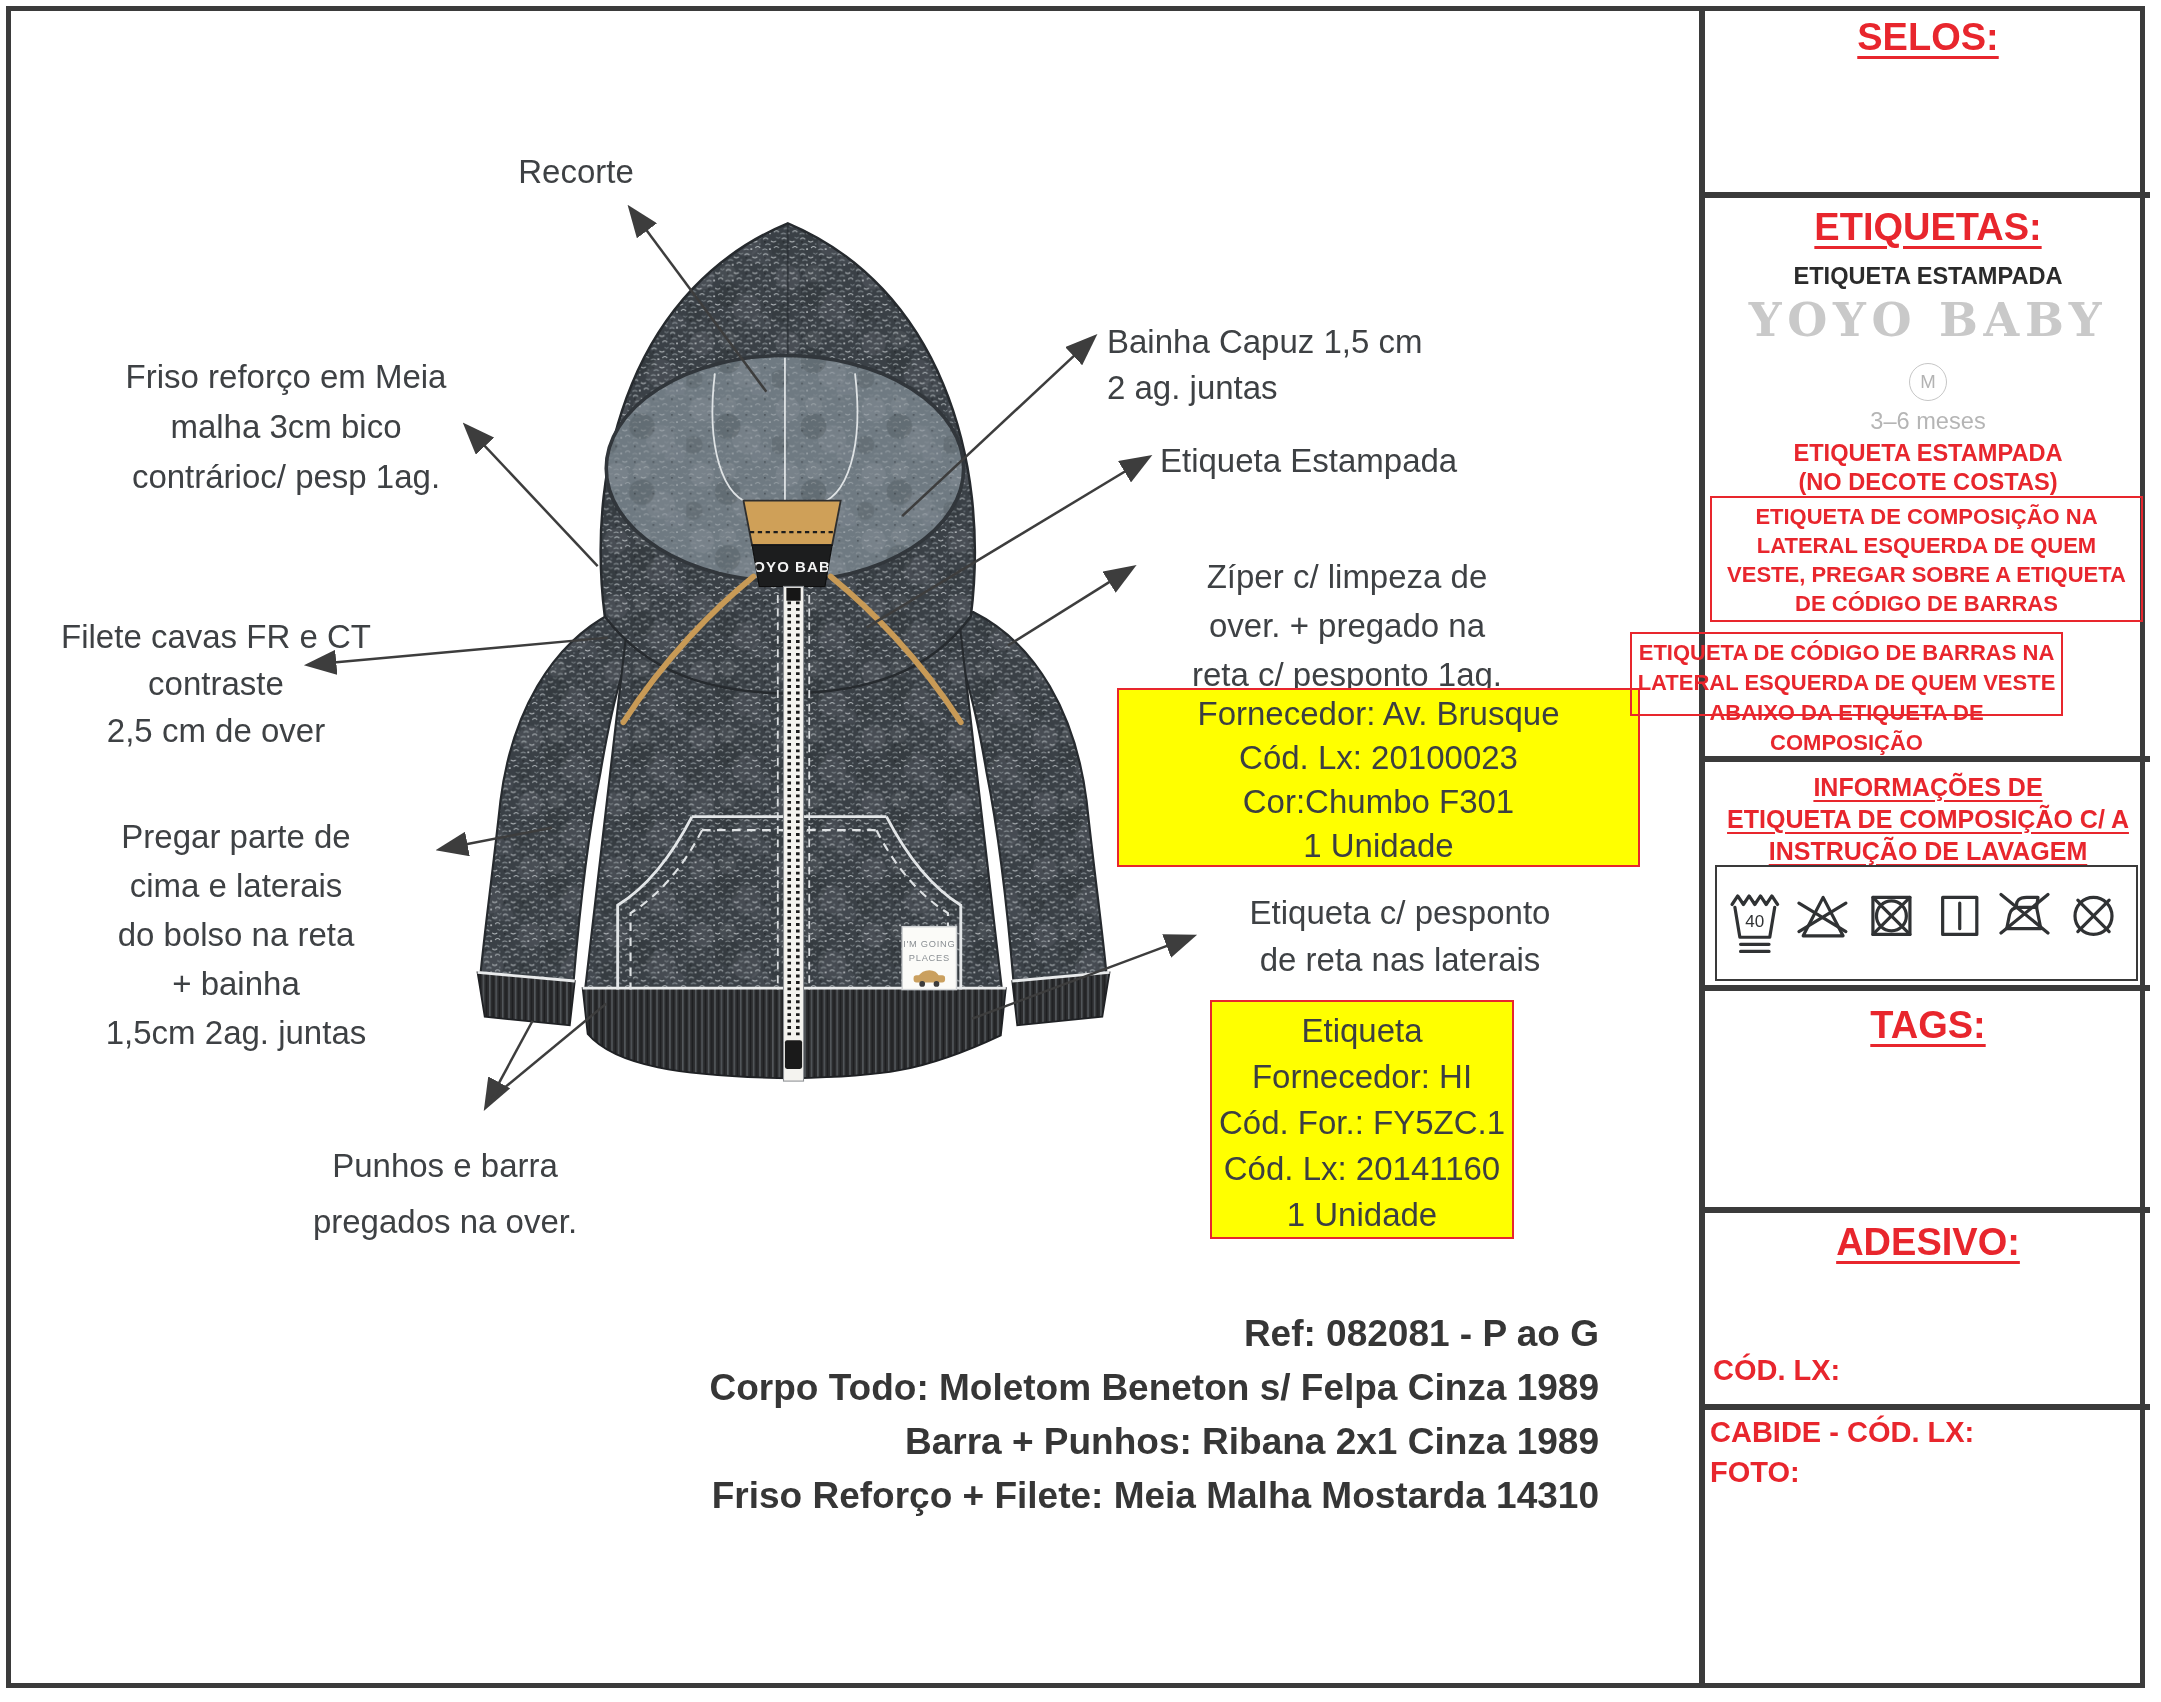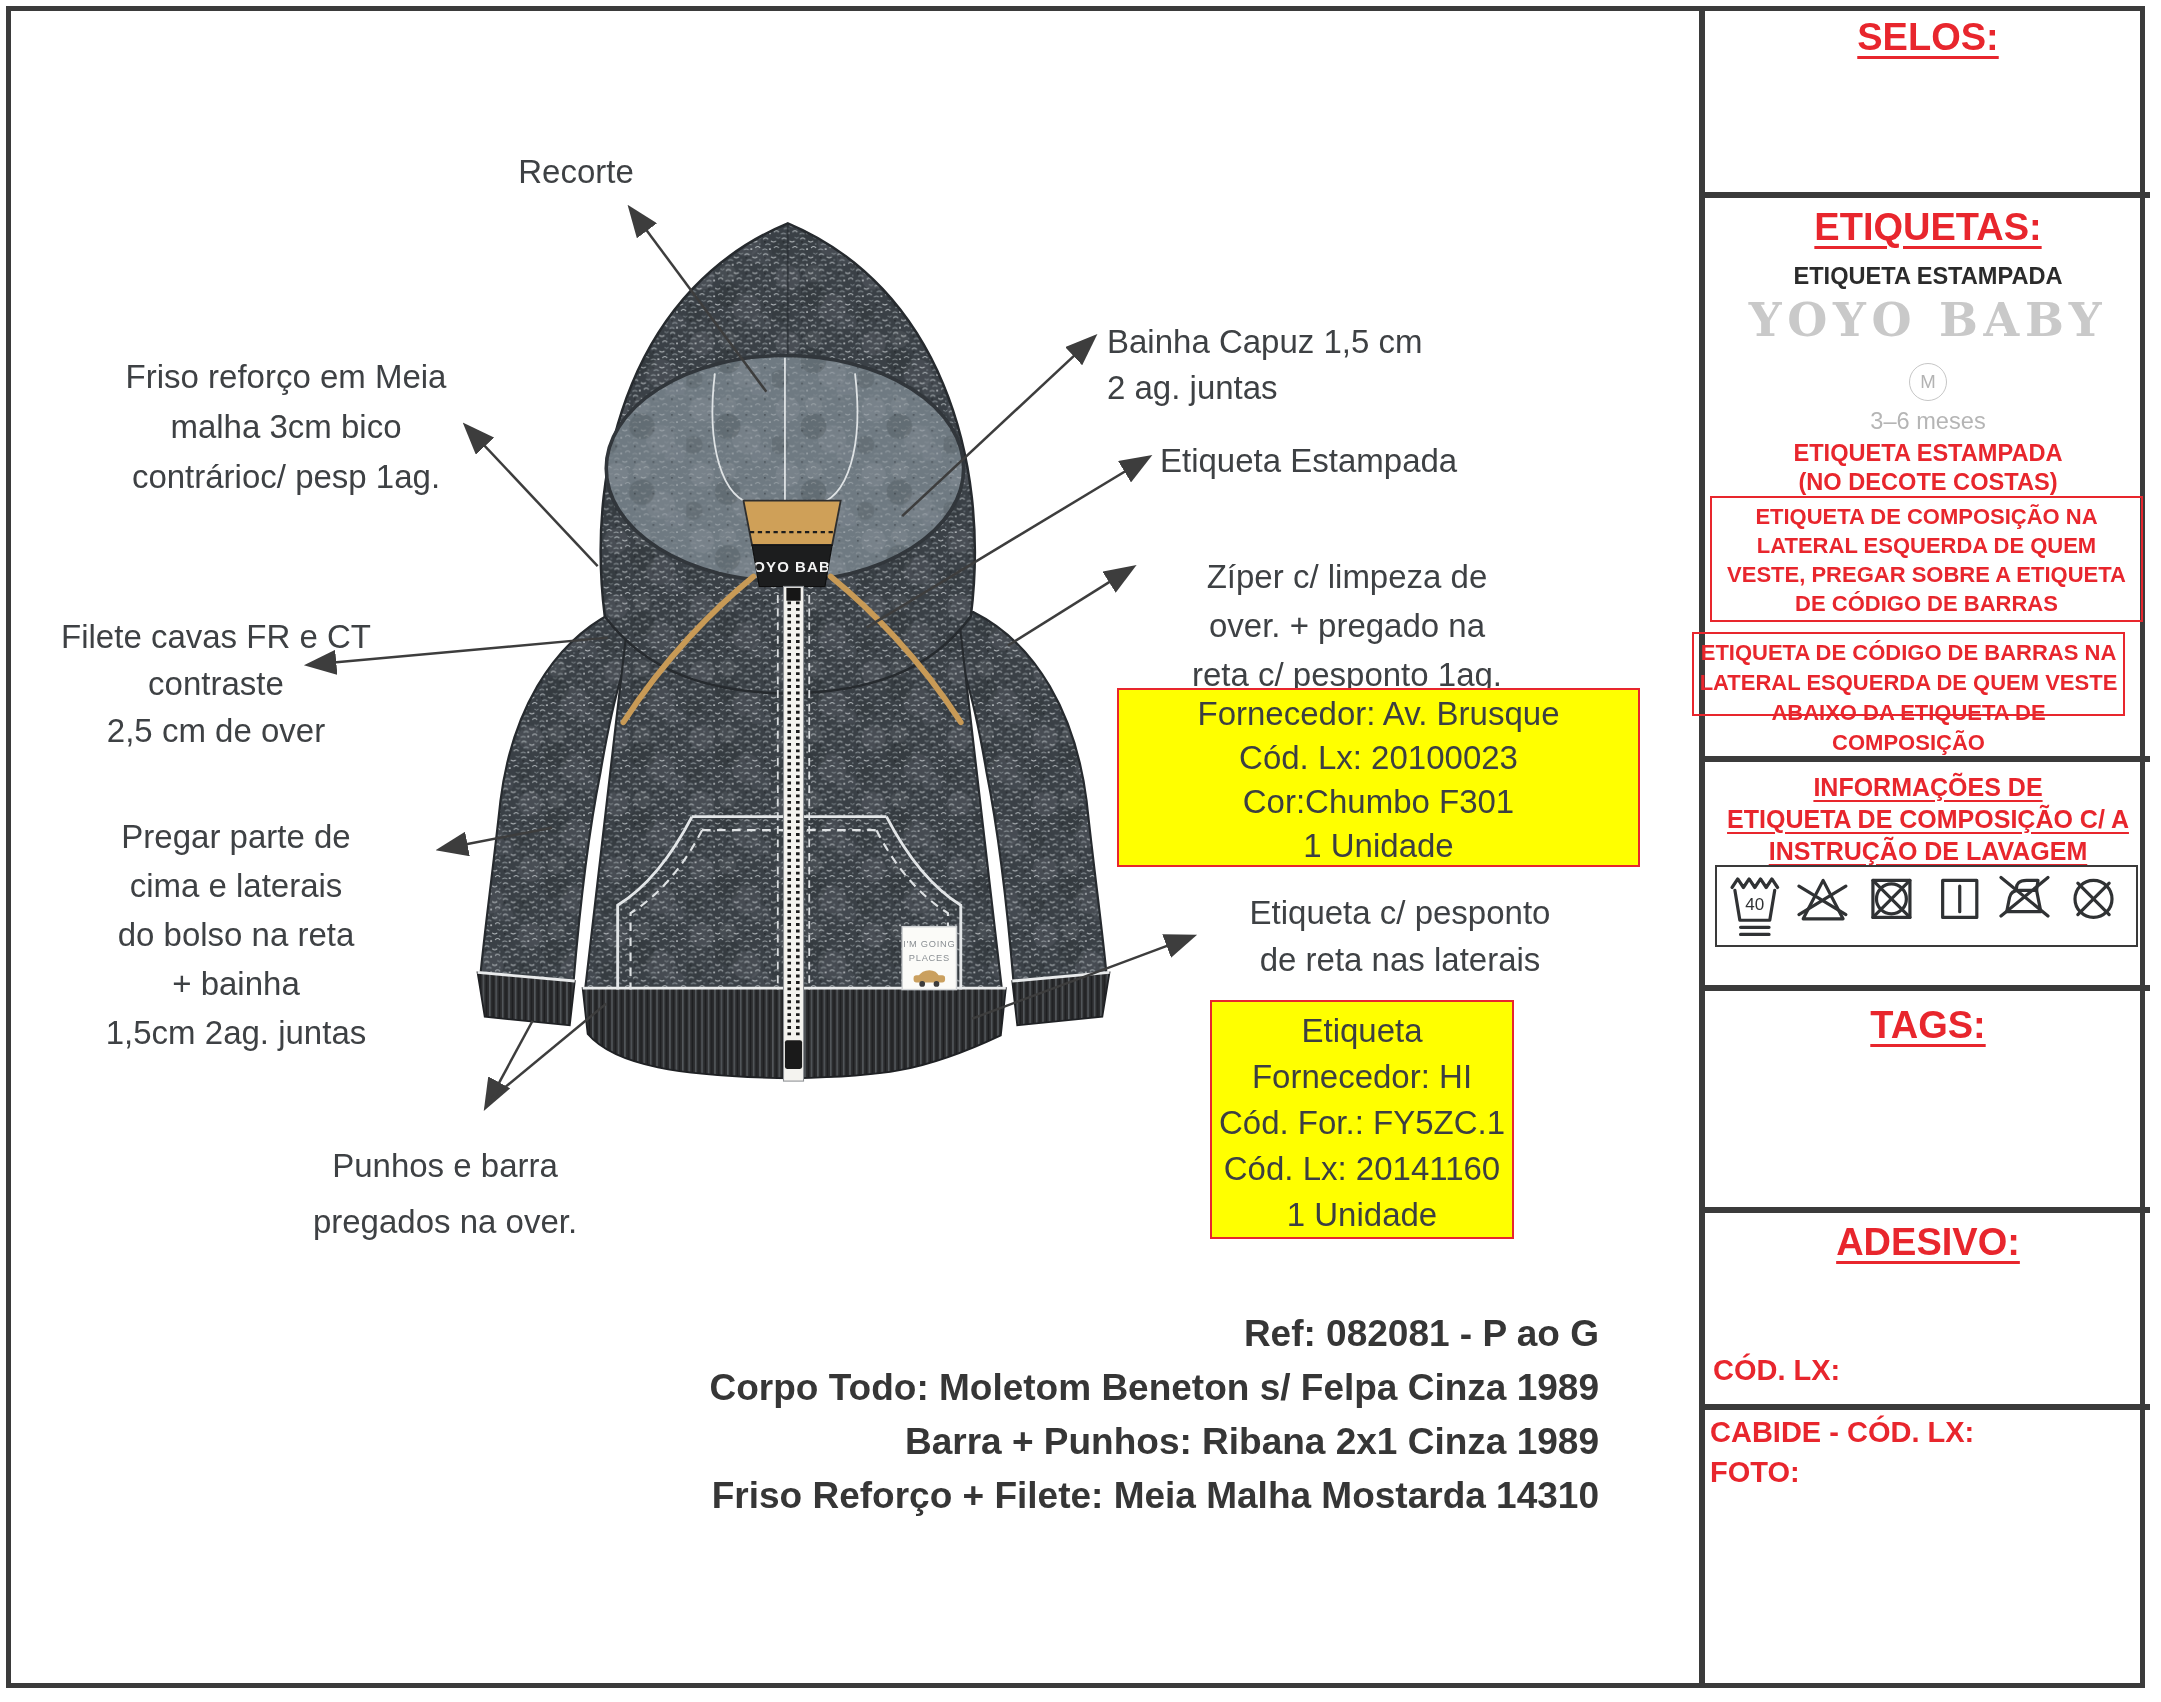--- a/index.html
+++ b/index.html
@@ -8,21 +8,21 @@
   .vline{position:absolute;left:1699px;top:5.7px;width:6.4px;height:1682px;background:#3b3b3b;}
   .hdiv{position:absolute;left:1705px;width:445px;height:6.4px;background:#3b3b3b;}
   .ann{position:absolute;transform:translateX(-50%);font-size:33px;line-height:49px;color:#3e4144;text-align:center;white-space:nowrap;}
   .ann.leftal{transform:none;text-align:left;}
   .ybox{position:absolute;background:#ffff00;border:2.9px solid #e8262d;box-sizing:border-box;text-align:center;color:#3c3f42;font-size:33px;}
   .title-block{position:absolute;left:112px;top:1307px;width:1487px;text-align:right;font-weight:bold;font-size:37px;line-height:54px;color:#363636;white-space:nowrap;}
   .shead{position:absolute;transform:translateX(-50%);font-weight:bold;font-size:38px;color:#e8262d;text-decoration:underline;text-underline-offset:5.7px;white-space:nowrap;}
   .scen{position:absolute;transform:translateX(-50%);text-align:center;white-space:nowrap;}
   .redbox{position:absolute;border:2.9px solid #e8262d;box-sizing:border-box;text-align:center;font-weight:bold;color:#e8262d;font-size:22px;line-height:29px;padding-top:4px;}
   .redleft{position:absolute;font-weight:bold;color:#e8262d;font-size:29px;white-space:nowrap;}
-  .carebox{position:absolute;left:1715px;top:865px;width:423px;height:82px;border:2.9px solid #3a3a3a;box-sizing:border-box;display:flex;align-items:center;justify-content:space-evenly;}
+  .carebox{position:absolute;left:1715px;top:865px;width:423px;height:116px;border:2.9px solid #3a3a3a;box-sizing:border-box;display:flex;align-items:center;justify-content:space-evenly;}
   svg text{font-family:"Liberation Sans",sans-serif;}
 </style>
 </head>
 <body>
 
 <div class="frame"></div>
 
 <svg style="position:absolute;left:393px;top:179px" width="751" height="965" viewBox="550 250 1050 1350">
   <defs>
     <pattern id="hp" width="26" height="22" patternUnits="userSpaceOnUse">
@@ -270,21 +270,21 @@
   <div>(NO DECOTE COSTAS)</div>
 </div>
 
 <div class="redbox" style="left:1710px;top:496px;width:433px;height:126px">
   <div>ETIQUETA DE COMPOSIÇÃO NA</div>
   <div>LATERAL ESQUERDA DE QUEM</div>
   <div>VESTE, PREGAR SOBRE A ETIQUETA</div>
   <div>DE CÓDIGO DE BARRAS</div>
 </div>
 
-<div class="redbox" style="left:1692px;top:632px;width:433px;height:84px;line-height:30px">
+<div class="redbox" style="left:1630px;top:632px;width:433px;height:84px;line-height:30px">
   <div>ETIQUETA DE CÓDIGO DE BARRAS NA</div>
   <div>LATERAL ESQUERDA DE QUEM VESTE</div>
   <div>ABAIXO DA ETIQUETA DE COMPOSIÇÃO</div>
 </div>
 
 <div class="scen" style="left:1928px;top:771px;font-weight:bold;font-size:25px;line-height:32px;color:#e8262d;text-decoration:underline;text-underline-offset:4.3px">
   <div>INFORMAÇÕES DE</div>
   <div>ETIQUETA DE COMPOSIÇÃO C/ A</div>
   <div>INSTRUÇÃO DE LAVAGEM</div>
 </div>

